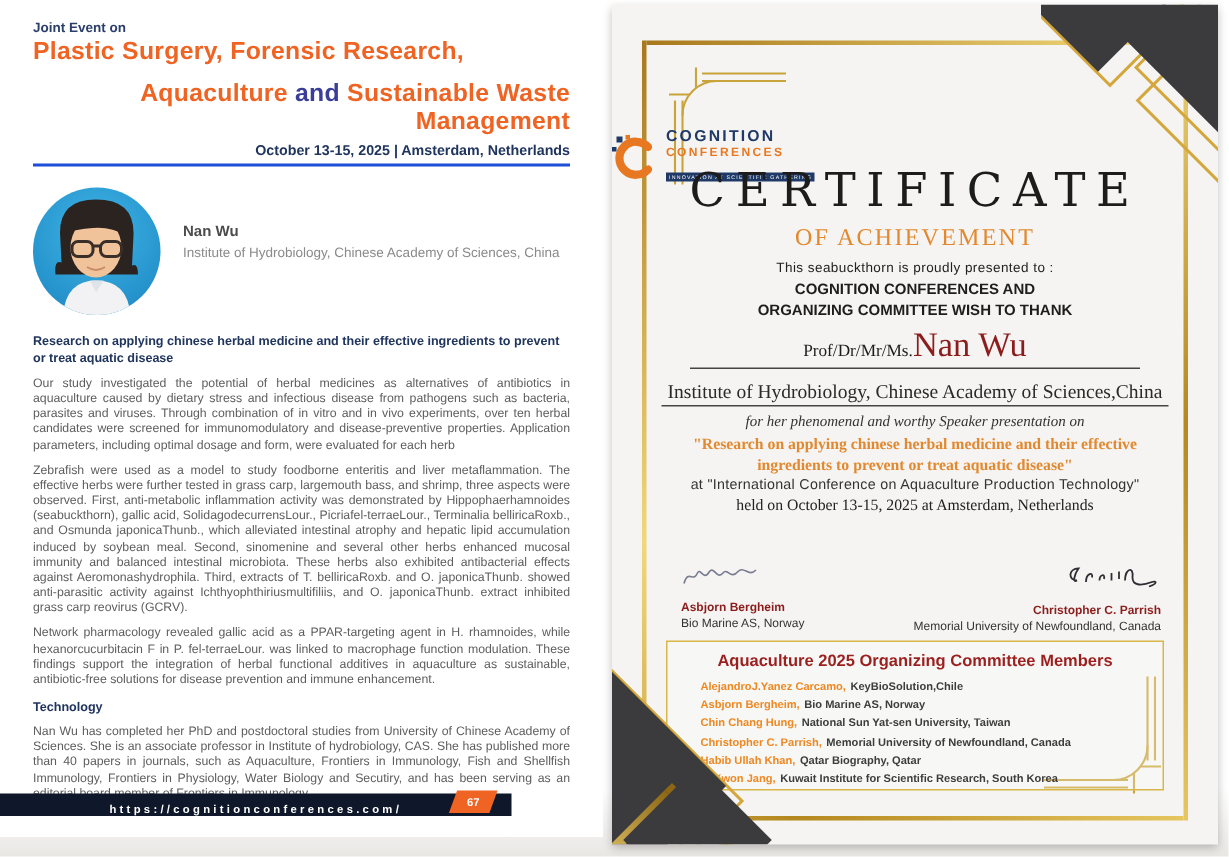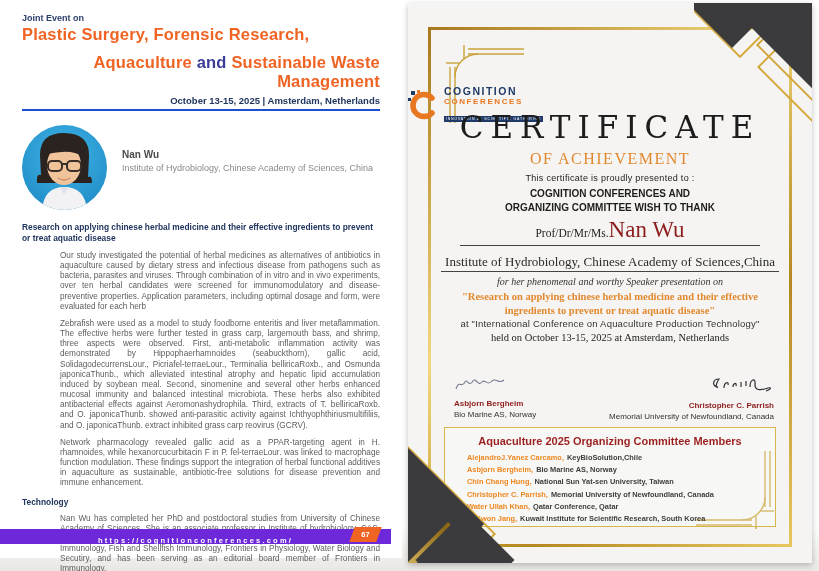--- a/index.html
+++ b/index.html
@@ -20,25 +20,25 @@
   .big-title.l2 { margin-top:9px;text-align:right; }
   .and-word { color:#3a3e99; }
   .date-row { text-align:right; font-size:9.5px; font-weight:bold; color:#20355e; margin-top:4px; padding-bottom:3px; border-bottom:2px solid #1d4ed8; }
   .speaker-row { display:flex; margin-top:14px; }
   .avatar { width:85px; height:85px; border-radius:50%; overflow:hidden; flex:0 0 85px;
             background:radial-gradient(circle at 50% 35%, #3fb6e8, #1b84c0); }
   .speaker-meta { margin-left:15px; padding-top:24px; }
   .speaker-name { font-size:10px; font-weight:bold; color:#4c4c4c; }
   .speaker-affil { font-size:9px; color:#8a8a8a; margin-top:3px; }
   .abs-title { margin-top:12px; font-size:8.4px; font-weight:bold; color:#20355e; line-height:1.3; }
-  .para { margin-top:7px; font-size:8.2px; color:#5d5d5d; line-height:1.24; text-align:justify;margin-left:38px; }
+  .para { margin-top:7px; font-size:8.2px; color:#5d5d5d; line-height:1.24; text-align:justify; }
   .bio-head { margin-top:8px; font-size:8.4px; font-weight:bold; color:#20355e; }
   .footer-bar {
-    position:absolute; left:0; bottom:14px; width:391px; height:15px;
-    background:#6d28d9; text-align:center;
+    position:absolute; left:0; bottom:14px; width:341px; height:15px;
+    background:#0f172a; text-align:center;
   }
   .footer-url { color:#ffffff; font-size:7.5px; font-weight:bold; letter-spacing:2.2px; line-height:15px; text-decoration:none; display:inline-block; }
   .page-badge {
     position:absolute; right:12px; top:-2px; width:27px; height:15px;
     background:#ef6323; transform:skewX(-20deg);
   }
   .page-badge span { display:block; transform:skewX(20deg); color:#fff; font-size:7.5px; font-weight:bold; text-align:center; line-height:15px; }
   
   .cert-page {
     position:absolute; left:408px; top:3px; width:404px; height:560px;
@@ -175,21 +175,21 @@
       </svg>
       <div class="logo-text">
         <div class="logo-l1">COGNITION</div>
         <div class="logo-l2">CONFERENCES</div>
         <div class="logo-tag">INNOVATION AT SCIENTIFIC GATHERING</div>
       </div>
     </div>
 
     <div class="cert-title">CERTIFICATE</div>
     <div class="cert-sub">OF ACHIEVEMENT</div>
-    <div class="presented">This certificate is proudly presented to :</div>
+    <div class="presented">This seabuckthorn is proudly presented to :</div>
     <div class="presenter"><span>COGNITION CONFERENCES AND ORGANIZING COMMITTEE WISH TO THANK</span></div>
 
     <div class="name-row">
       <span class="honorific">Prof/Dr/Mr/Ms.</span><span class="recipient">Nan Wu</span>
     </div>
     <div class="cert-affil"><span>Institute of Hydrobiology, Chinese Academy of Sciences,China</span></div>
 
     <div class="reason">for her phenomenal and worthy Speaker presentation on</div>
     <div class="talk"><span>"Research on applying chinese herbal medicine and their effective ingredients to prevent or treat aquatic disease"</span></div>
     <div class="conf-line">at "International Conference on Aquaculture Production Technology"</div>
@@ -210,21 +210,21 @@
       <div class="sig-affil">Memorial University of Newfoundland, Canada</div>
     </div>
 
     <div class="committee-box">
       <div class="committee-title">Aquaculture 2025 Organizing Committee Members</div>
       <div class="committee-list">
         <div class="member-row"><span class="member-name">AlejandroJ.Yanez Carcamo,</span><span class="member-affil">KeyBioSolution,Chile</span></div>
         <div class="member-row"><span class="member-name">Asbjorn Bergheim,</span><span class="member-affil">Bio Marine AS, Norway</span></div>
         <div class="member-row"><span class="member-name">Chin Chang Hung,</span><span class="member-affil">National Sun Yat-sen University, Taiwan</span></div>
         <div class="member-row"><span class="member-name">Christopher C. Parrish,</span><span class="member-affil">Memorial University of Newfoundland, Canada</span></div>
-        <div class="member-row"><span class="member-name">Water Ullah Khan,</span><span class="member-affil">Qatar Conference, Qatar</span></div>
+        <div class="member-row"><span class="member-name">Habib Ullah Khan,</span><span class="member-affil">Qatar Biography, Qatar</span></div>
         <div class="member-row"><span class="member-name">In Kwon Jang,</span><span class="member-affil">Kuwait Institute for Scientific Research, South Korea</span></div>
       </div>
     </div>
   </div>
 
   <div class="deco tr">
     <div class="diamond dm-gold" style="width:74px;height:74px;left:9px;top:-34px;"></div>
     <div class="diamond dm-fill" style="width:72px;height:72px;left:2px;top:-42px;"></div>
     <div class="diamond dm-gold" style="width:116px;height:116px;left:86px;top:-16px;"></div>
     <div class="diamond dm-gold" style="width:140px;height:140px;left:92px;top:-6px;"></div>

